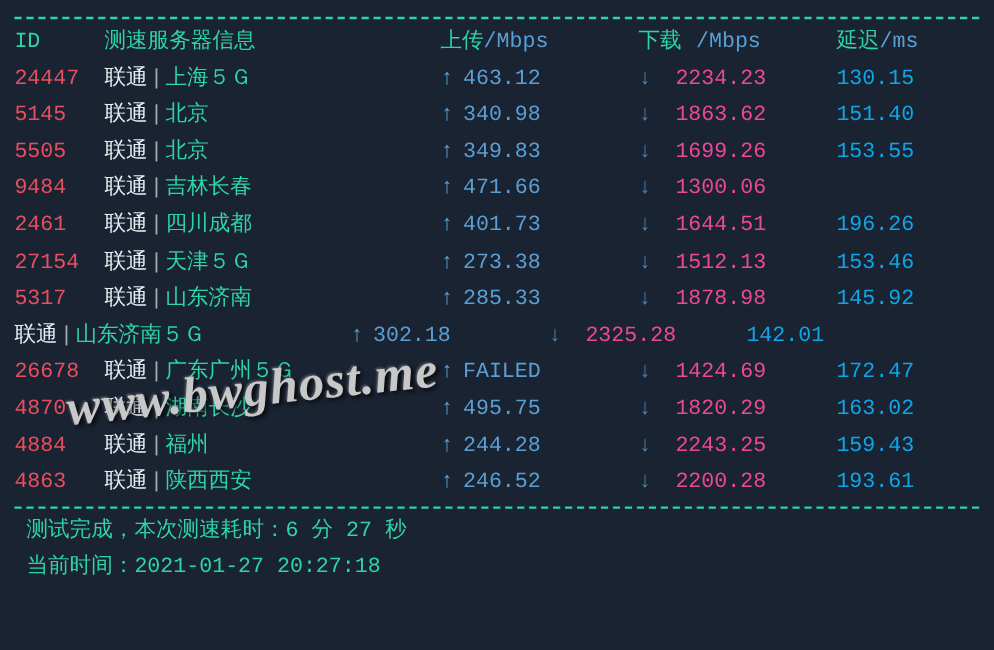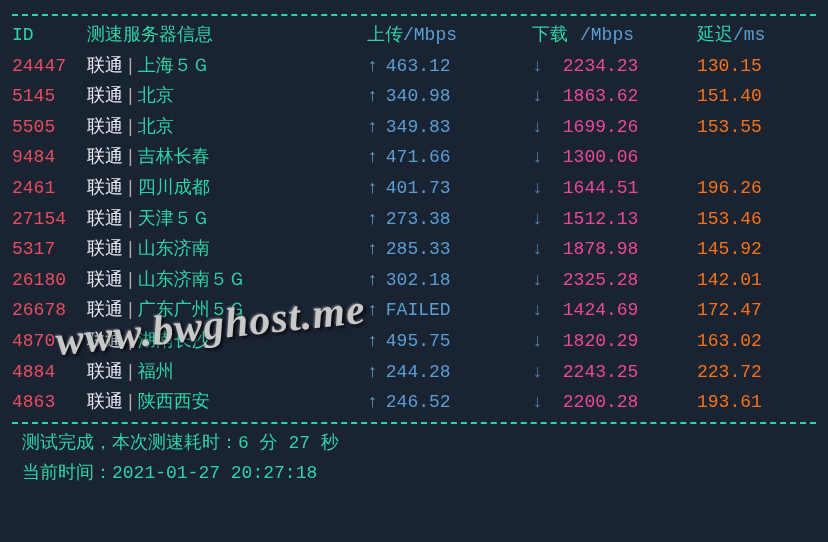--- a/index.html
+++ b/index.html
@@ -49,21 +49,21 @@
     }
     .col-latency {
       flex: 1;
       display: flex;
     }
     .c-green { color: #2dd4a7; }
     .c-red { color: #e84e5f; }
     .c-white { color: #e6edf3; }
     .c-blue { color: #5a9fd4; }
     .c-dimblue { color: #ec4899; }
-    .dark-red { color: #f97316; }
+    .dark-red { color: #0ea5e9; }
     .arrow {
       color: #5a9fd4;
       margin-right: 8px;
     }
     .arrow-d {
       color: #4a7fb0;
       margin-right: 8px;
     }
     .pipe {
       color: #aaa;
@@ -238,21 +238,20 @@
       </div>
       <div class="col-download">
         <span class="arrow-d">↓</span>
         <span class="c-dimblue">1878.98</span>
       </div>
       <div class="col-latency">
         <span class="dark-red">145.92</span>
       </div>
     </div>
     <div class="row">
-      <div class="col-id c-red">26180</div>
       <div class="col-server">
         <span class="c-white">联通</span>
         <span class="pipe">|</span>
         <span class="c-green">山东济南５Ｇ</span>
       </div>
       <div class="col-upload">
         <span class="arrow">↑</span>
         <span class="c-blue">302.18</span>
       </div>
       <div class="col-download">
@@ -310,21 +309,21 @@
       </div>
       <div class="col-upload">
         <span class="arrow">↑</span>
         <span class="c-blue">244.28</span>
       </div>
       <div class="col-download">
         <span class="arrow-d">↓</span>
         <span class="c-dimblue">2243.25</span>
       </div>
       <div class="col-latency">
-        <span class="dark-red">223.72</span>
+        <span class="dark-red">159.43</span>
       </div>
     </div>
     <div class="row">
       <div class="col-id c-red">4863</div>
       <div class="col-server">
         <span class="c-white">联通</span>
         <span class="pipe">|</span>
         <span class="c-green">陕西西安</span>
       </div>
       <div class="col-upload">

